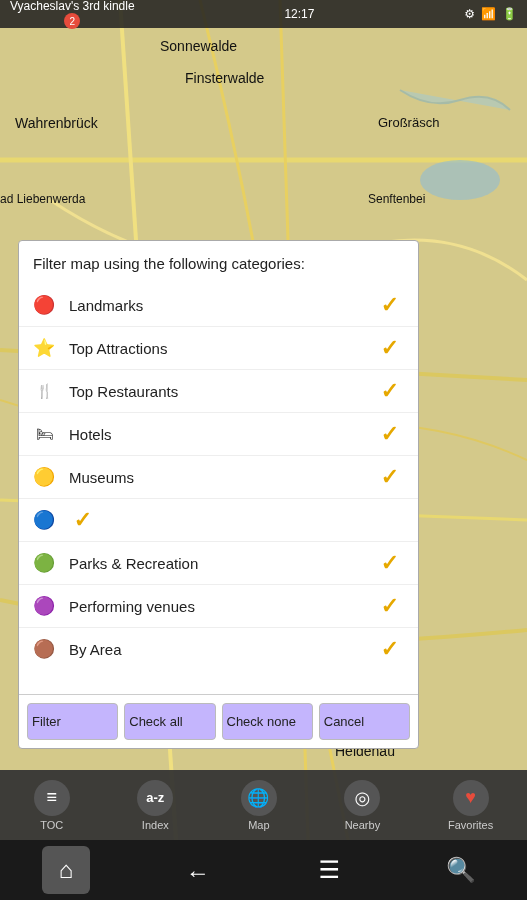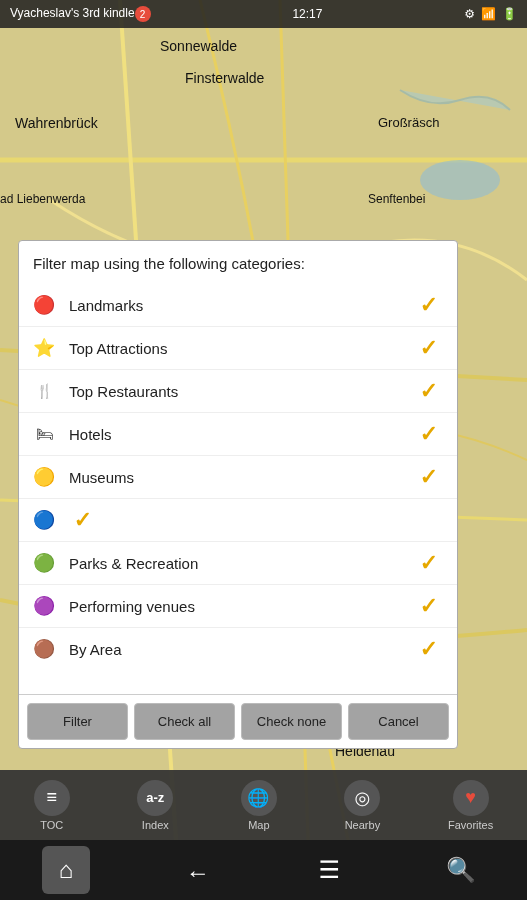--- a/index.html
+++ b/index.html
@@ -29,21 +29,21 @@
       height: 28px;
       background: rgba(30,30,30,0.85);
       display: flex;
       align-items: center;
       justify-content: space-between;
       padding: 0 10px;
       z-index: 10;
       color: #fff;
       font-size: 12px;
     }
-    .status-left { display: flex; align-items: flex-start; gap: 0; }
+    .status-left { display: flex; align-items: center; gap: 0; flex-direction: column; }
     .status-badge {
       background: #e74c3c;
       border-radius: 50%;
       width: 16px; height: 16px;
       font-size: 10px;
       display: flex; align-items: center; justify-content: center;
       color: #fff;
     }
     .status-right { display: flex; align-items: center; gap: 6px; }
 
@@ -54,21 +54,21 @@
       color: #111;
       font-size: 14px;
       z-index: 1;
     }
 
     
     .dialog-overlay {
       position: absolute;
       top: 240px;
       left: 18px;
-      width: 440px;
+      width: 401px;
       background: #fff;
       border: 1px solid #aaa;
       border-radius: 4px;
       z-index: 20;
       padding: 0;
     }
 
     .dialog-title {
       padding: 14px 14px 8px 14px;
       font-size: 15px;
@@ -127,25 +127,25 @@
     .dialog-buttons {
       display: flex;
       border-top: 1px solid #ccc;
       padding: 8px;
       gap: 6px;
     }
     .dialog-btn {
       flex: 1;
       padding: 10px 4px;
       font-size: 13px;
-      background: #a3a3a3;
+      background: #c4b5fd;
       border: 1px solid #bbb;
       border-radius: 4px;
       cursor: pointer;
-      text-align: center;
+      text-align: left;
       color: #222;
     }
 
     
     .bottom-nav {
       position: absolute;
       bottom: 60px;
       left: 0; right: 0;
       height: 70px;
       background: rgba(50,50,50,0.93);

